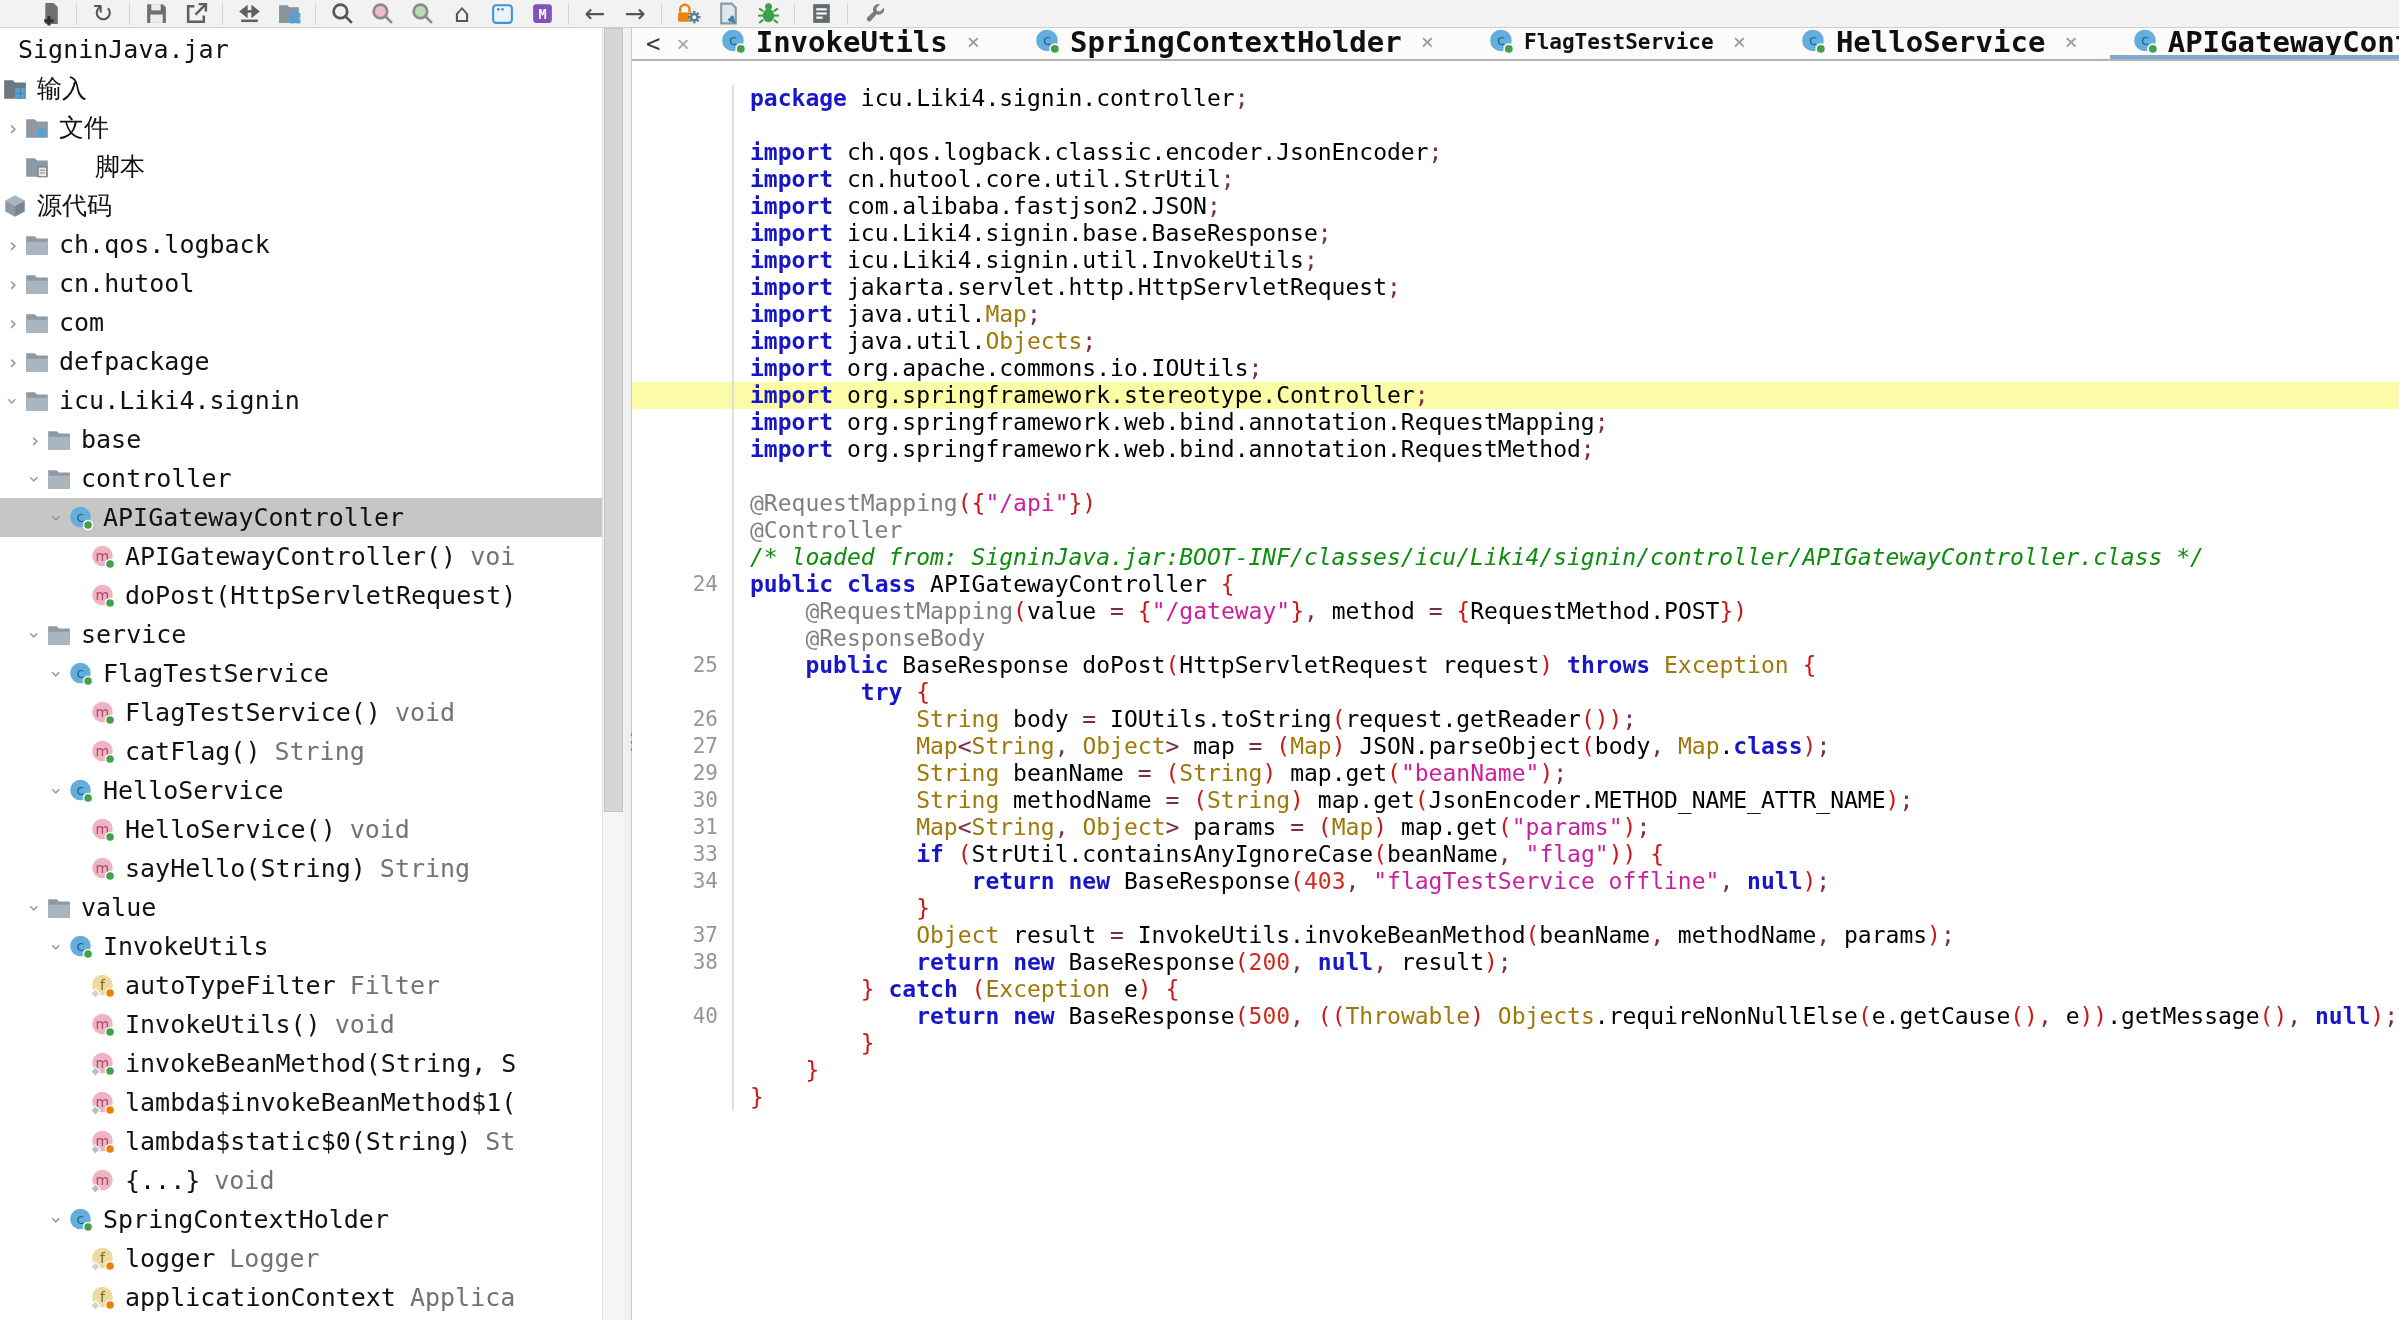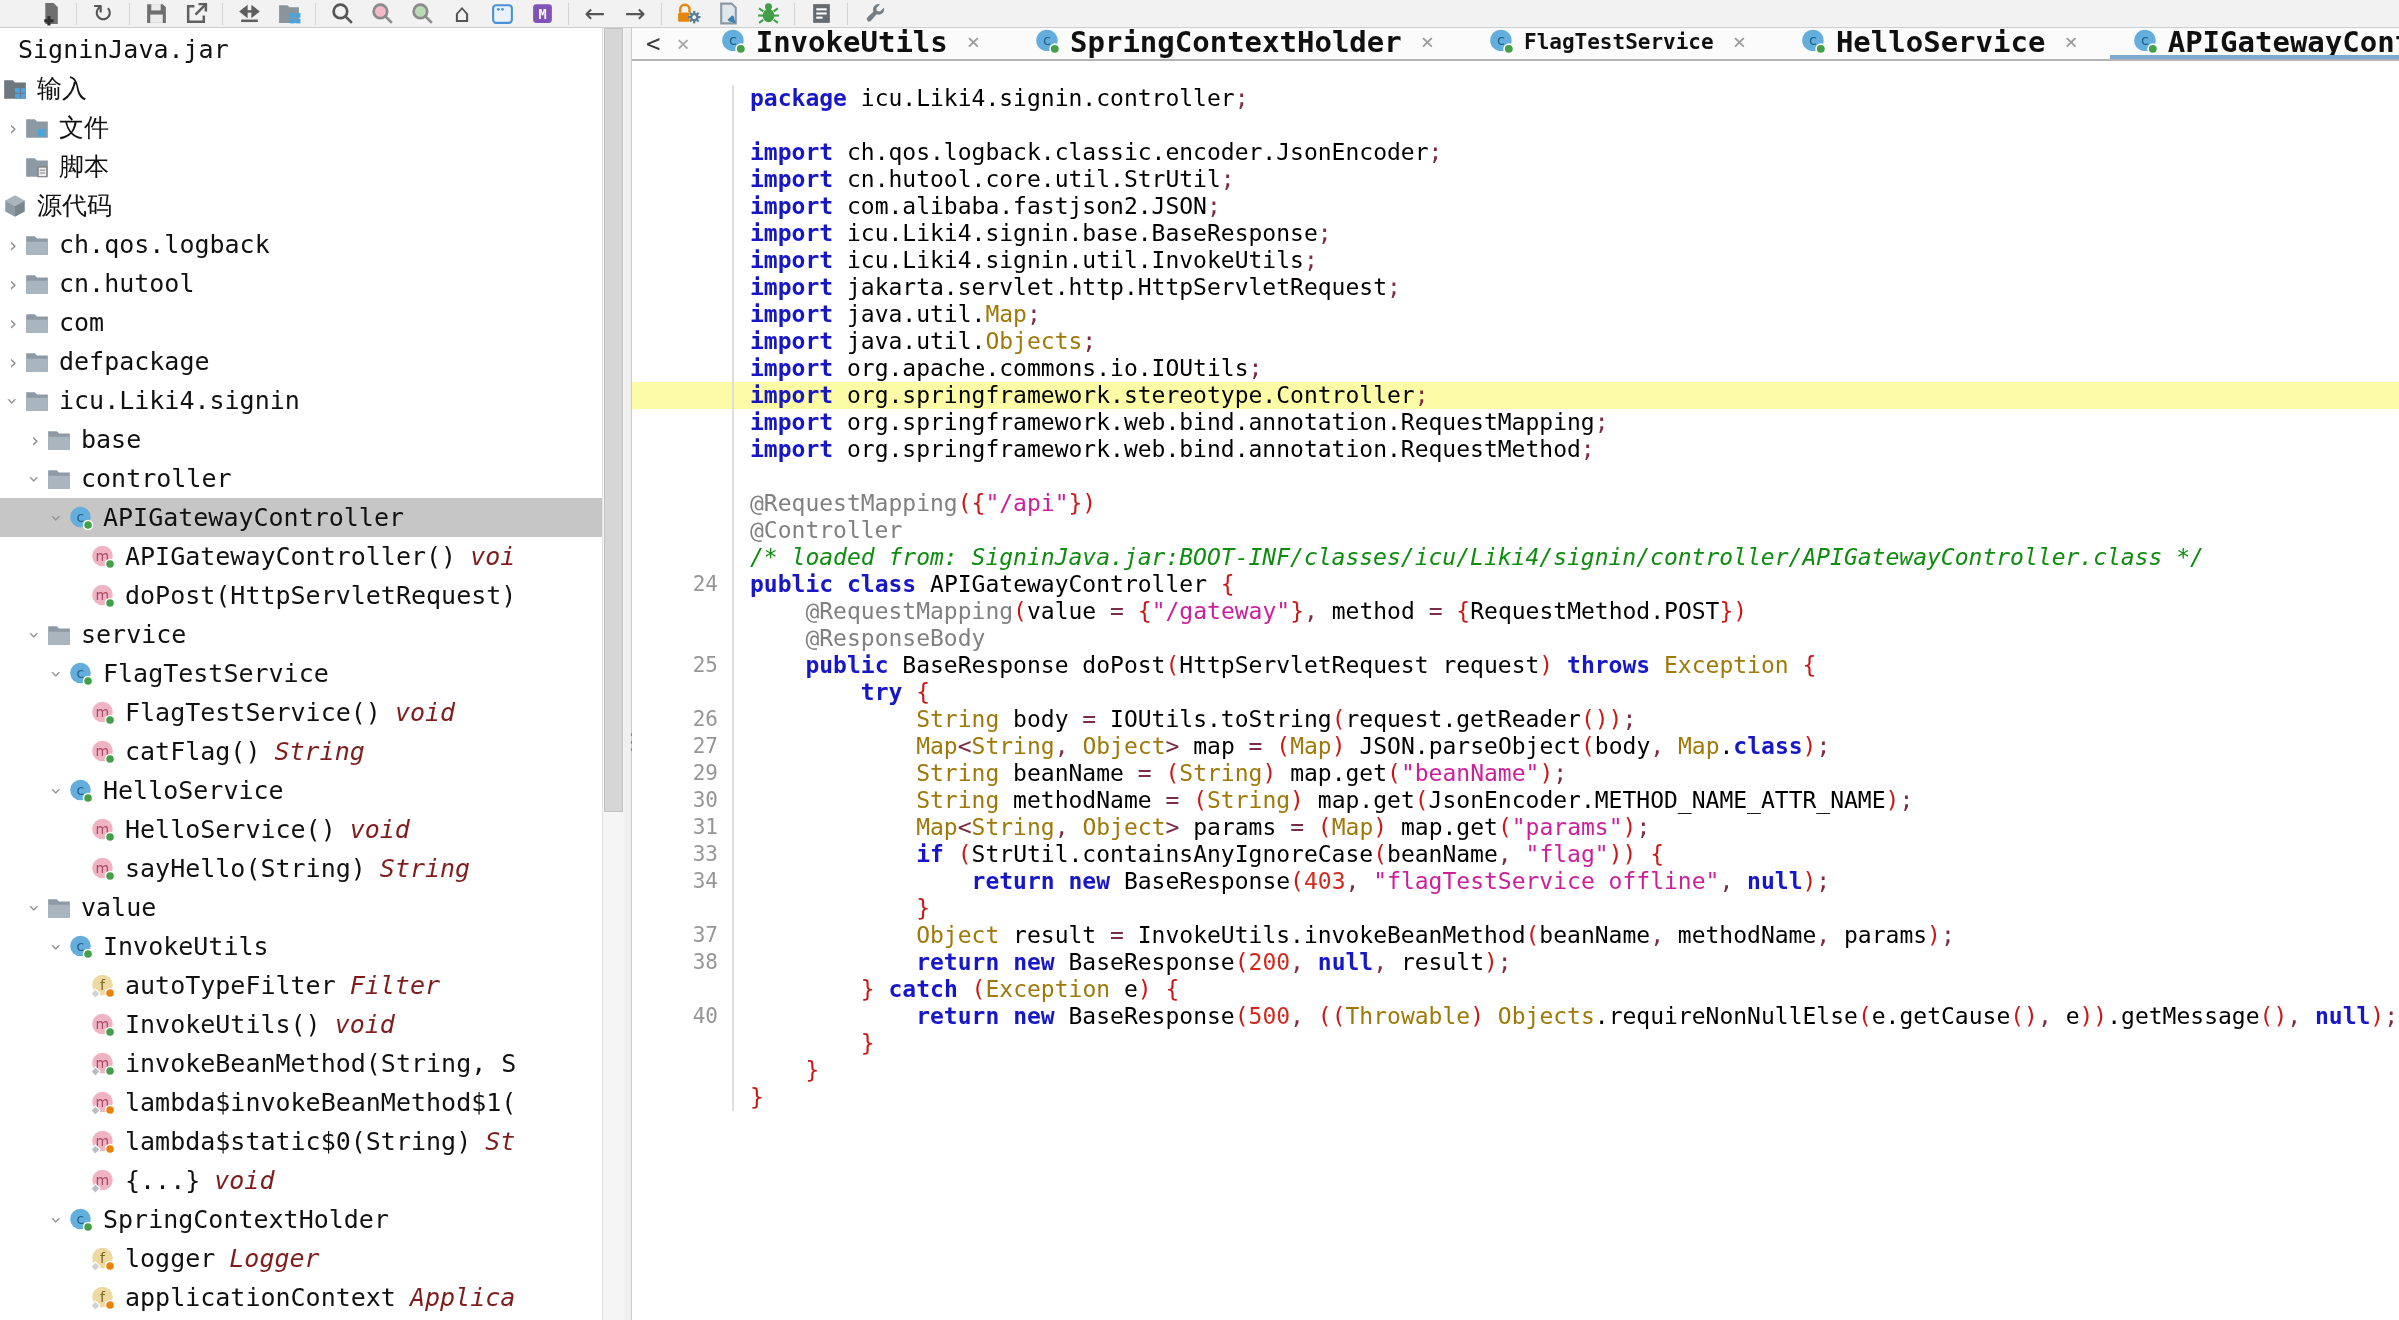--- a/index.html
+++ b/index.html
@@ -23,21 +23,21 @@
   .treewrap { width:602px; position:relative; overflow:hidden; background:#fff; flex:0 0 auto; }
   .tree { padding-top:2px; }
   .trow { height:39px; display:flex; align-items:center; white-space:nowrap;
           font-size:25px; color:#111; overflow:hidden; }
   .trow.selected { background:#c6c6c6; }
   .chev { width:22px; flex:0 0 22px; text-align:center; color:#8f8f8f; font-size:19px; }
   .chev span { display:inline-block; }
   .chev.exp span { transform:rotate(90deg); }
   .ticon { width:26px; height:26px; flex:0 0 26px; margin-right:9px; }
   .ticon svg { width:26px; height:26px; }
-  .ttype { color:#7f1d1d; margin-left:14px;font-style:italic; }
+  .ttype { color:#737373; margin-left:14px; }
 
   
   .tscroll { width:22px; background:#f5f5f5; border-left:1px solid #e2e2e2; position:relative; flex:0 0 auto; }
   .tscroll .thumb { position:absolute; left:1px; right:1px; top:0; height:784px;
                     background:#d6d6d6; border:1px solid #c2c2c2; }
 
   
   .splitter { width:8px; background:#f0f0f0; border-right:1px solid #c9c9c9; position:relative; flex:0 0 auto; }
   .grip { position:absolute; top:705px; left:-3px; color:#8a8a8a; font-size:22px;
           letter-spacing:-4px; line-height:0.8; font-family:"DejaVu Sans", sans-serif; }
@@ -274,21 +274,21 @@
             <span class="tlabel">输入</span>
           </div>
           <div class="trow" style="padding-left: 2px;">
             <span class="chev"><span>›</span></span>
             <span class="ticon"><svg viewBox="0 0 24 24">
                 <path d="M2 4h8l2 2h10v15H2z" fill="#8d9aa5"></path>
                 <rect x="13" y="13" width="7" height="7" fill="#4da3db"></rect>
               </svg></span>
             <span class="tlabel">文件</span>
           </div>
-          <div class="trow" style="padding-left: 24px;">
+          <div class="trow" style="padding-left: 24px; gap: 36px;">
             <span class="ticon"><svg viewBox="0 0 24 24">
                 <path d="M2 4h8l2 2h10v15H2z" fill="#8d9aa5"></path>
                 <rect x="13" y="12" width="8" height="9" fill="#ececec" stroke="#777" stroke-width="1"></rect>
                 <g stroke="#999" stroke-width="1.2">
                   <line x1="14.5" y1="15" x2="19.5" y2="15"></line>
                   <line x1="14.5" y1="17.5" x2="19.5" y2="17.5"></line>
                 </g>
               </svg></span>
             <span class="tlabel">脚本</span>
           </div>

